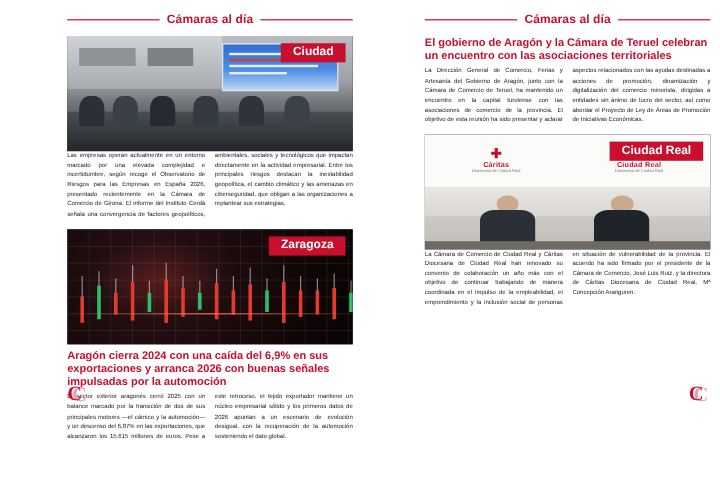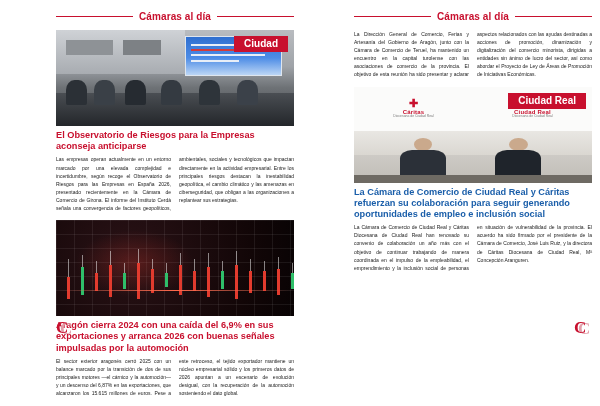--- a/index.html
+++ b/index.html
@@ -177,21 +177,20 @@
           <div class="table"></div>
           <span class="pp"></span>
             <span class="pp"></span>
             <span class="pp"></span>
           <span class="pp"></span>
             <span class="pp"></span>
             <span class="pp"></span>
         </div>
         <div class="badge">Ciudad</div>
       </div>
-      <div class="headline">El Observatorio de Riesgos para la Empresas aconseja anticiparse</div>
       <div class="body">
         <p>Las empresas operan actualmente en un entorno marcado por una elevada complejidad e incertidumbre, según recoge el Observatorio de Riesgos para las Empresas en España 2026, presentado recientemente en la Cámara de Comercio de Girona. El informe del Instituto Cerdà señala una convergencia de factores geopolíticos, ambientales, sociales y tecnológicos que impactan directamente en la actividad empresarial. Entre los principales riesgos destacan la inestabilidad geopolítica, el cambio climático y las amenazas en ciberseguridad, que obligan a las organizaciones a replantear sus estrategias.</p>
       </div>
     </div>
 
     <div class="article" style="margin-top:8px;">
       <div class="photo">
         <div class="ph zara">
           <div class="grid"></div>
           <div class="glow"></div>
@@ -228,20 +227,21 @@
           <span class="wick" style="left:222px;bottom:22%;height:38px;"></span>
           <span class="cs" style="left:221px;height:26px;bottom:22%;"></span>
           <span class="wick" style="left:236px;bottom:28%;height:26px;"></span>
           <span class="cs g" style="left:235px;height:16px;bottom:28%;"></span>
           <span class="wick" style="left:250px;bottom:20%;height:44px;"></span>
           <span class="cs" style="left:249px;height:32px;bottom:20%;"></span>
           <span class="wick" style="left:264px;bottom:24%;height:34px;"></span>
           <span class="cs" style="left:263px;height:24px;bottom:24%;"></span>
           <div class="line"></div>
         </div>
+        <div class="badge">Zaragoza</div>
       </div>
       <div class="headline">Aragón cierra 2024 con una caída del 6,9% en sus exportaciones y arranca 2026 con buenas señales impulsadas por la automoción</div>
       <div class="body">
         <p>El sector exterior aragonés cerró 2025 con un balance marcado por la transición de dos de sus principales motores —el cárnico y la automoción— y un descenso del 6,87% en las exportaciones, que alcanzaron los 15.615 millones de euros. Pese a este retroceso, el tejido exportador mantiene un núcleo empresarial sólido y los primeros datos de 2026 apuntan a un escenario de evolución desigual, con la recuperación de la automoción sosteniendo el dato global.</p>
       </div>
     </div>
 
     <div class="footlogo l">
       <div class="clogo">
         <span class="c c2">C</span>
@@ -252,20 +252,21 @@
 
   <div class="col right">
 
     <div class="masthead">
       <span class="rule"></span>
       <span class="title">Cámaras al día</span>
       <span class="rule"></span>
     </div>
 
     <div class="article">
+      <div class="headline">El gobierno de Aragón y la Cámara de Teruel celebran un encuentro con las asociaciones territoriales</div>
       <div class="body">
         <p>La Dirección General de Comercio, Ferias y Artesanía del Gobierno de Aragón, junto con la Cámara de Comercio de Teruel, ha mantenido un encuentro en la capital turolense con las asociaciones de comercio de la provincia. El objetivo de esta reunión ha sido presentar y aclarar aspectos relacionados con las ayudas destinadas a acciones de promoción, dinamización y digitalización del comercio minorista, dirigidas a entidades sin ánimo de lucro del sector, así como abordar el Proyecto de Ley de Áreas de Promoción de Iniciativas Económicas.</p>
       </div>
     </div>
 
     <div class="article" style="margin-top:8px;">
       <div class="photo">
         <div class="ph cr">
           <div class="logostrip">
             <div class="lg">
@@ -287,21 +288,20 @@
               </div>
             <div class="per b">
                 <span class="hd"></span>
                 <span class="bd"></span>
               </div>
             <div class="desk"></div>
           </div>
         </div>
         <div class="badge">Ciudad Real</div>
       </div>
-      <div class="headline blue">La Cámara de Comercio de Ciudad Real y Cáritas refuerzan su colaboración para seguir generando oportunidades de empleo e inclusión social</div>
       <div class="body">
         <p>La Cámara de Comercio de Ciudad Real y Cáritas Diocesana de Ciudad Real han renovado su convenio de colaboración un año más con el objetivo de continuar trabajando de manera coordinada en el impulso de la empleabilidad, el emprendimiento y la inclusión social de personas en situación de vulnerabilidad de la provincia. El acuerdo ha sido firmado por el presidente de la Cámara de Comercio, José Luis Ruiz, y la directora de Cáritas Diocesana de Ciudad Real, Mª Concepción Aranguren.</p>
       </div>
     </div>
 
     <div class="footlogo r">
       <div class="clogo">
         <span class="c c2">C</span>
         <span class="c">C</span>
       </div>

